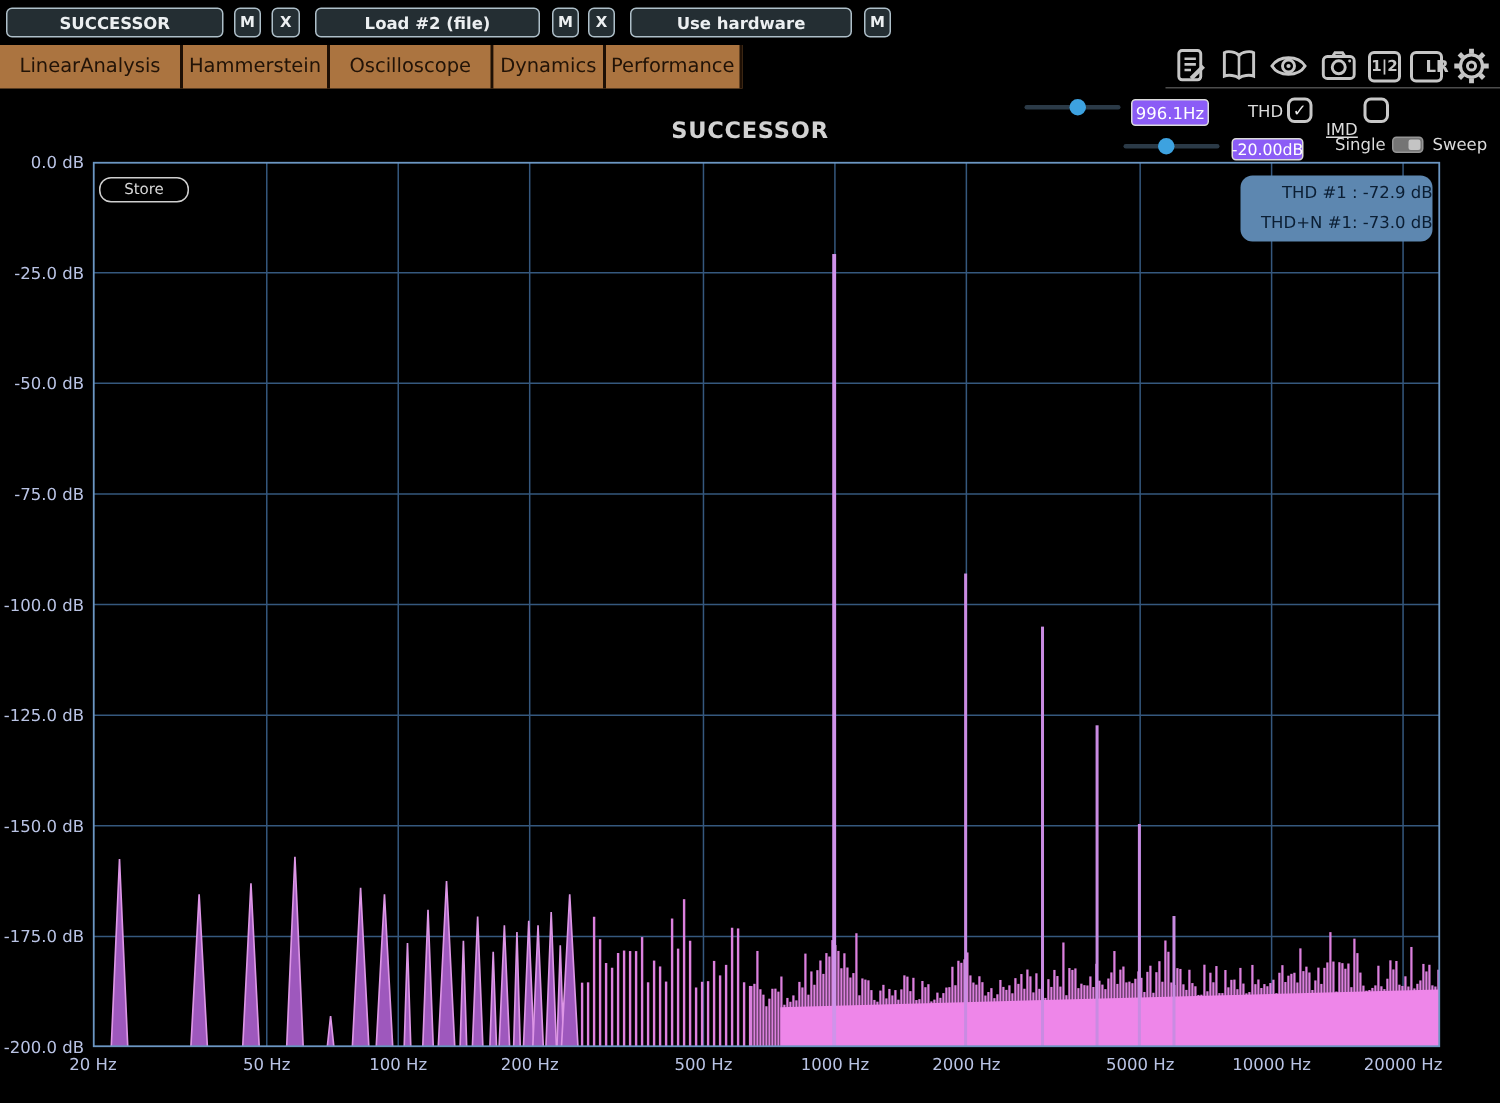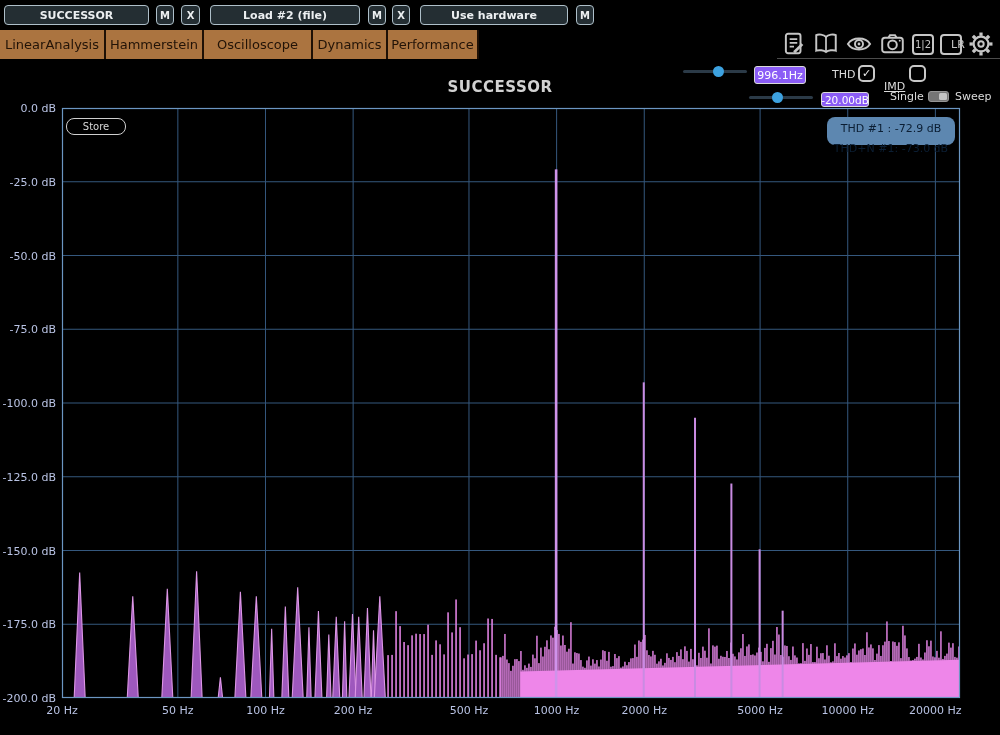--- a/index.html
+++ b/index.html
@@ -14,21 +14,21 @@
 
   
   #tabrow{position:absolute;top:30px;left:0;width:1000px;height:29px;display:flex;background:#000;}
   .tab{height:29px;box-sizing:border-box;display:flex;align-items:center;justify-content:center;
        background:#ab7440;color:#221307;font-size:13px;border-right:2px solid #1e1005;flex:0 0 auto;}
   .tab.active{background:#d08f58;}
   #iconstrip{margin-left:auto;display:flex;align-items:center;gap:6px;height:29px;
              padding:0 6px 0 4px;box-sizing:border-box;border-bottom:1px solid #4c4c4c;}
   .icn{width:26px;height:26px;display:block;}
   .badge{width:22px;height:21px;box-sizing:border-box;border:2px solid #c6c6c6;border-radius:4px;
-         color:#c6c6c6;font-size:10px;font-weight:normal;display:flex;align-items:center;justify-content:center;}
+         color:#c6c6c6;font-size:10px;font-weight:bold;display:flex;align-items:center;justify-content:center;}
 
   
   #chart-title{position:absolute;top:78px;left:0;width:1000px;text-align:center;color:#d2d2d2;
                font-size:15px;font-weight:600;letter-spacing:.5px;}
   .ctl-label{position:absolute;color:#dcdcdc;font-size:11px;line-height:12px;}
   .vbox{position:absolute;box-sizing:border-box;border:1px solid #dadada;border-radius:3px;
         background:#8b5cf6;color:#fff;font-size:11px;display:flex;align-items:center;justify-content:center;}
   .slider{position:absolute;width:64px;height:3px;background:#2b3a47;border-radius:2px;}
   .thumb{position:absolute;top:-4px;width:11px;height:11px;border-radius:50%;background:#3da2e0;}
   .cb{position:absolute;width:17px;height:17px;box-sizing:border-box;border:2px solid #c8c8c8;
@@ -36,22 +36,22 @@
   .check{display:none;color:#ececec;font-size:11px;font-weight:bold;line-height:11px;}
   .toggle{position:absolute;width:21px;height:11px;box-sizing:border-box;border:1.5px solid #969696;
           border-radius:3px;background:#757575;}
   .knob{position:absolute;top:1px;width:8px;height:7px;background:#c4c4c4;border-radius:1.5px;left:2px;}
   .knob.right{left:10px;}
 
   
   #store-btn{position:absolute;left:66px;top:118px;width:60px;height:17px;box-sizing:border-box;
              border:1px solid #cfcfcf;border-radius:8px;color:#d8d8d8;font-size:10px;
              display:flex;align-items:center;justify-content:center;background:transparent;}
-  #readout{position:absolute;left:827px;top:117px;width:128px;height:28px;background:#5d87b0;
-           border-radius:8px;color:#0b1e33;font-size:11px;text-align:center;padding-top:2px;box-sizing:border-box;}
+  #readout{position:absolute;left:827px;top:117px;width:128px;height:44px;background:#5d87b0;
+           border-radius:8px;color:#0b1e33;font-size:11px;text-align:right;padding-top:2px;box-sizing:border-box;}
   #readout div{height:20px;line-height:20px;}
 
   #chart-svg{position:absolute;left:0;top:0;pointer-events:none;}
   .layer{pointer-events:none;}
 </style>
 </head>
 <body>
 
 <div id="app">
 
@@ -396,21 +396,21 @@
     <div class="pbtn small" style="left:156px;width:18px;">M</div>
     <div class="pbtn small" style="left:181px;width:19px;">X</div>
     <div class="pbtn" style="left:210px;width:150px;">Load #2 (file)</div>
     <div class="pbtn small" style="left:368px;width:18px;">M</div>
     <div class="pbtn small" style="left:392px;width:18px;">X</div>
     <div class="pbtn" style="left:420px;width:148px;">Use hardware</div>
     <div class="pbtn small" style="left:576px;width:18px;">M</div>
   </div>
 
   <div id="tabrow">
-    <div class="tab" style="width:106px;">LinearAnalysis</div>
+    <div class="tab" style="width:122px;">LinearAnalysis</div>
     <div class="tab" style="width:98px;">Hammerstein</div>
     <div class="tab" style="width:109px;">Oscilloscope</div>
     <div class="tab" style="width:75px;">Dynamics</div>
     <div class="tab" style="width:91px;">Performance</div>
 
     <div id="iconstrip">
       <svg class="icn" viewBox="0 0 24 24">
         <rect x="4.5" y="2.5" width="13.5" height="18" rx="2" fill="none" stroke="#c6c6c6" stroke-width="1.8"></rect>
         <path d="M8 7.5h7 M8 11h7 M8 14.5h4" stroke="#c6c6c6" stroke-width="1.6" fill="none"></path>
         <path d="M13 20.6 L20.6 13 L18.8 11.2 L11.2 18.8 Z" fill="#c6c6c6"></path>

